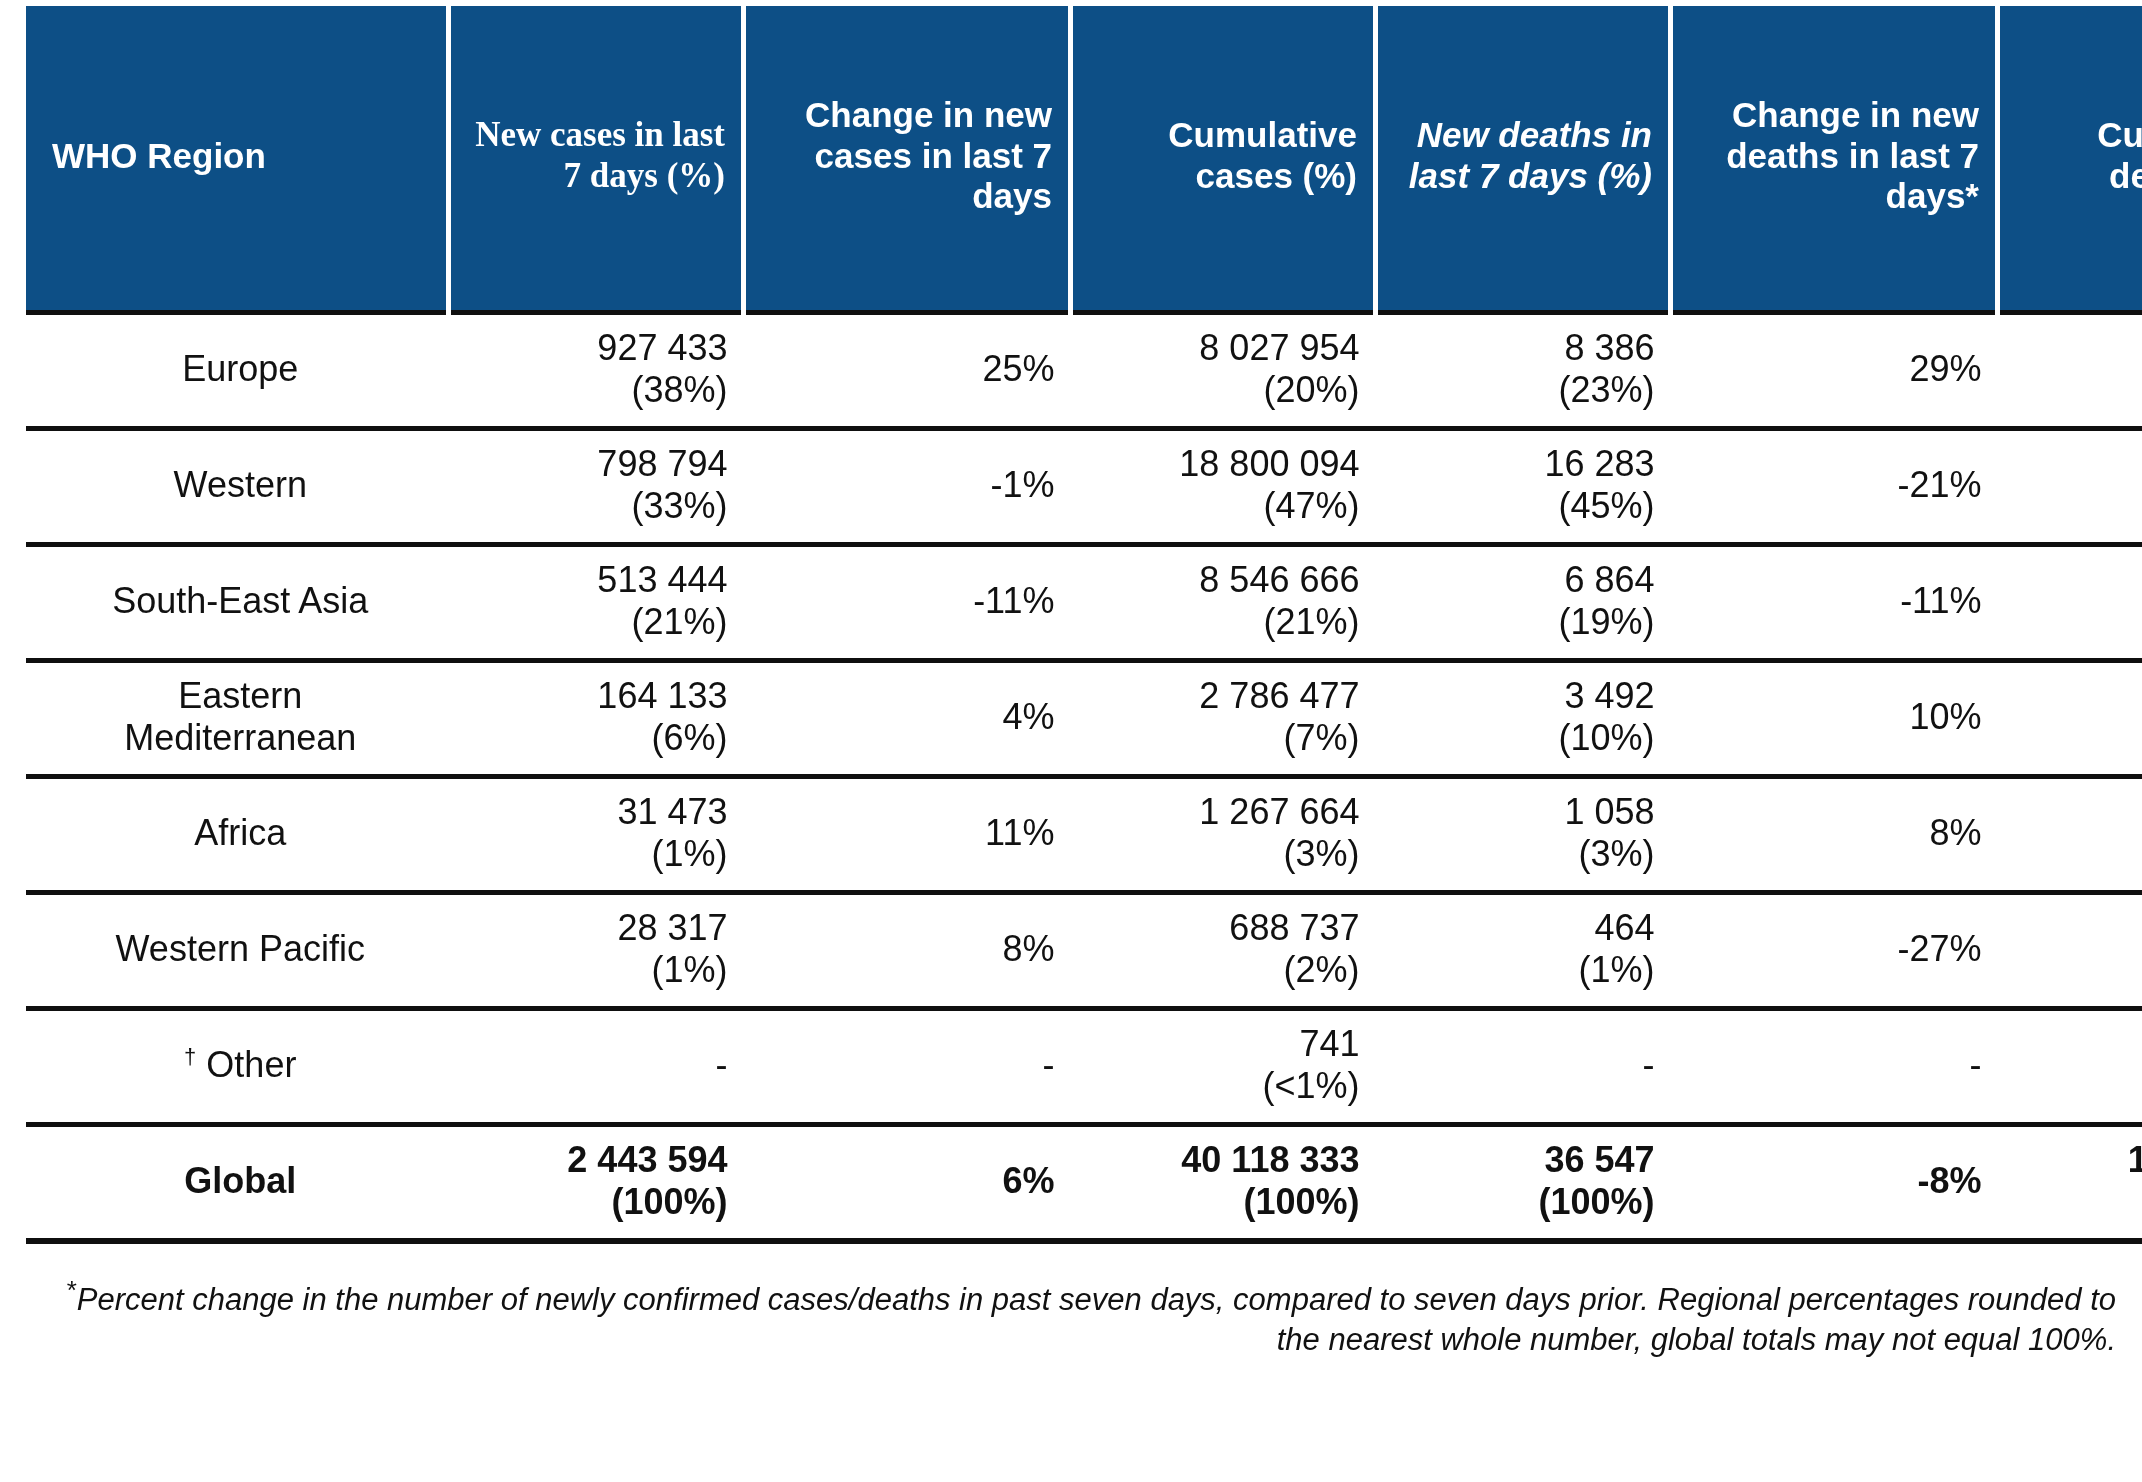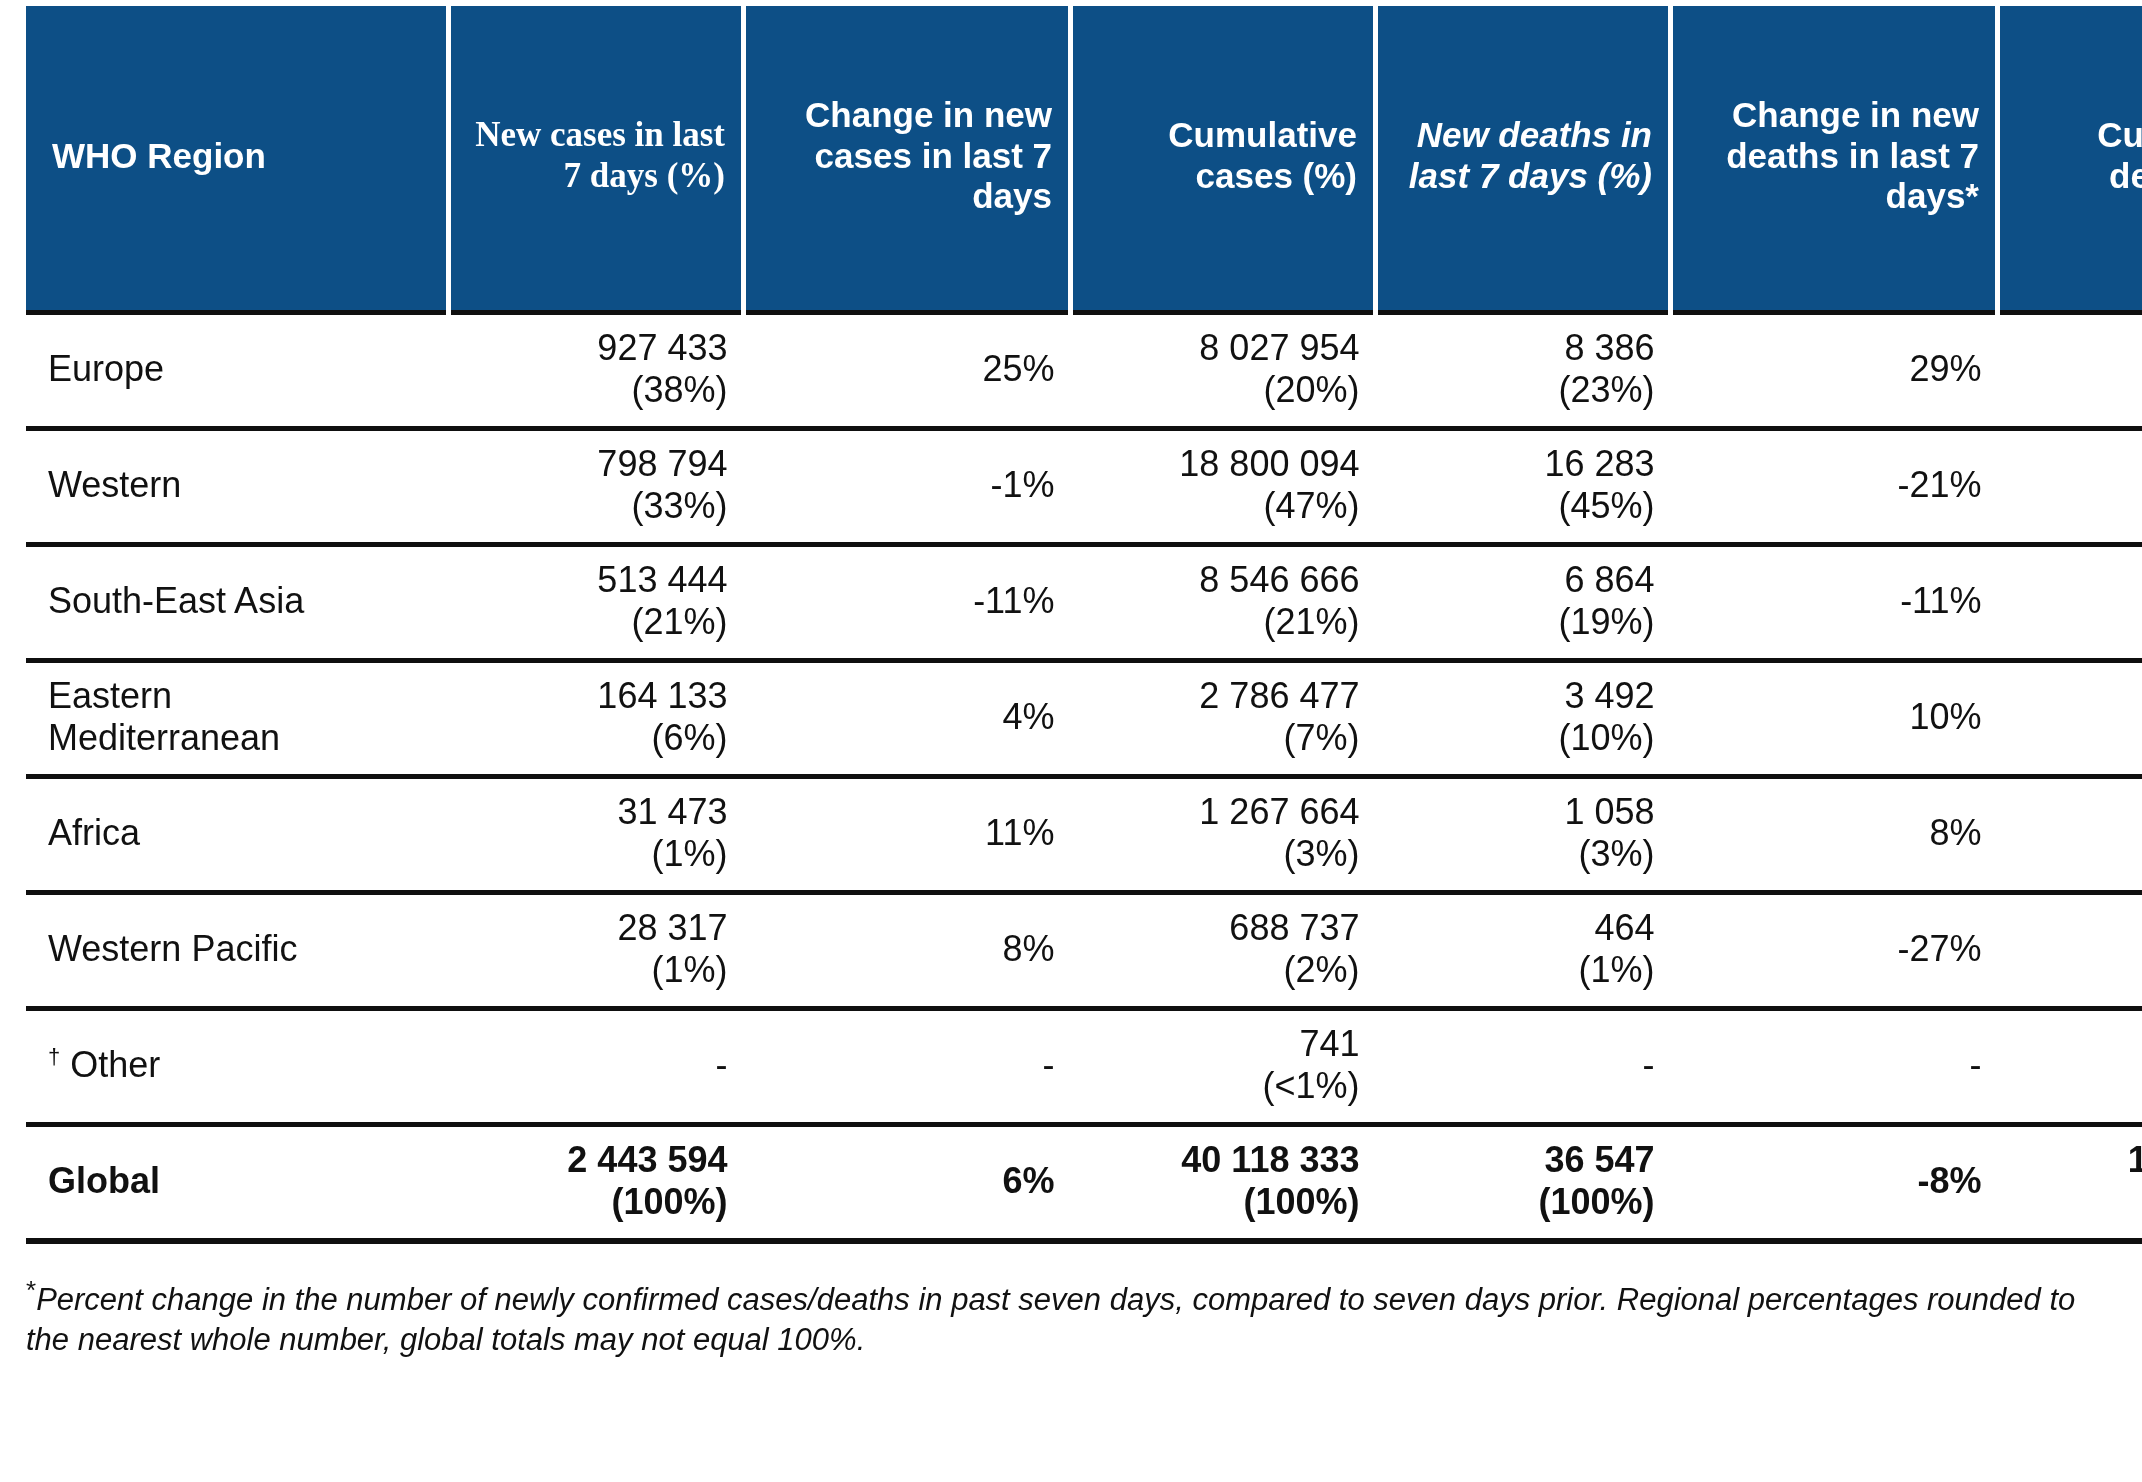--- a/index.html
+++ b/index.html
@@ -54,21 +54,21 @@
   tbody td {
     font-size: 36px;
     line-height: 1.18;
     padding: 12px 16px 14px 16px;
     border-bottom: 5px solid #0f0f0f;
     vertical-align: middle;
     white-space: pre-line;
   }
   tbody tr:first-child td { border-top: 5px solid #0f0f0f; }
   td.region {
-    text-align: left;
+    text-align: center;
     padding-left: 22px;
   }
   td.num {
     text-align: right;
   }
   td.single {
     
   }
   tbody tr.global td {
     font-weight: bold;
@@ -79,20 +79,21 @@
     vertical-align: super;
   }
   
   .footnote {
     margin-top: 30px;
     font-size: 31px;
     font-style: italic;
     line-height: 1.28;
     color: #111111;
     width: 2090px;
+    text-align: right;
   }
   .footnote .star {
     font-style: normal;
     font-size: 26px;
     vertical-align: super;
   }
 </style>
 </head>
 <body>
 

